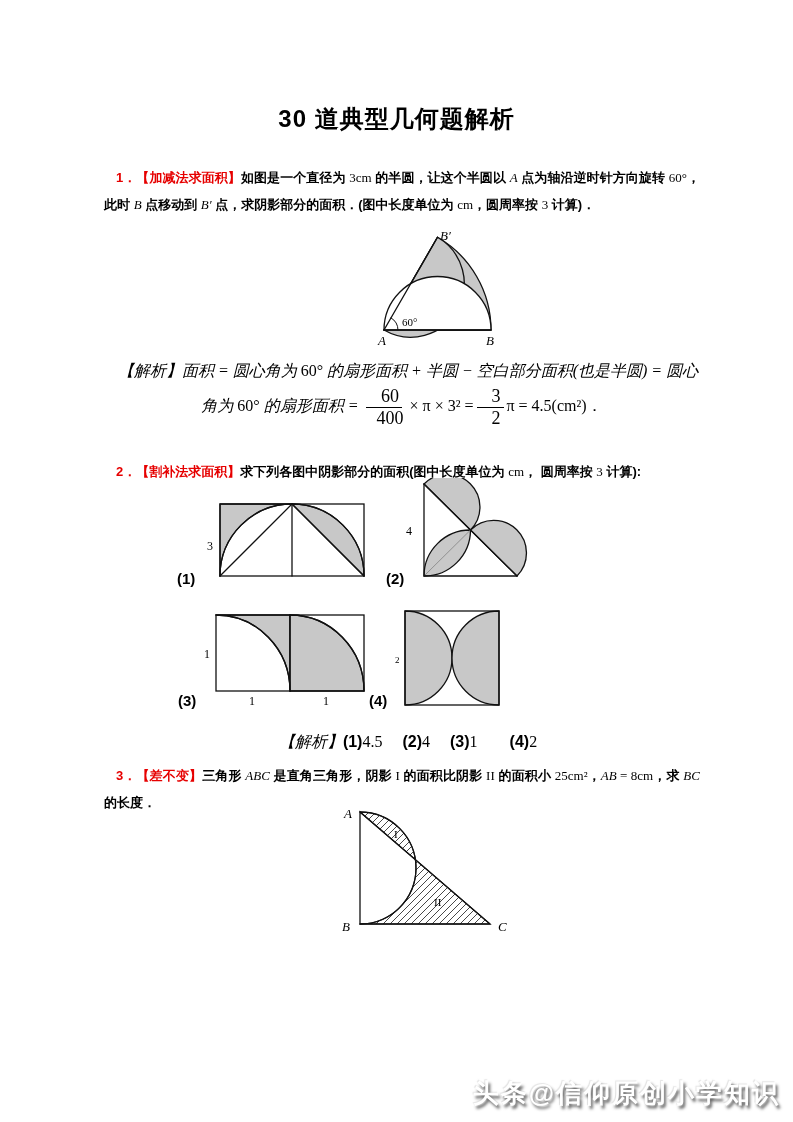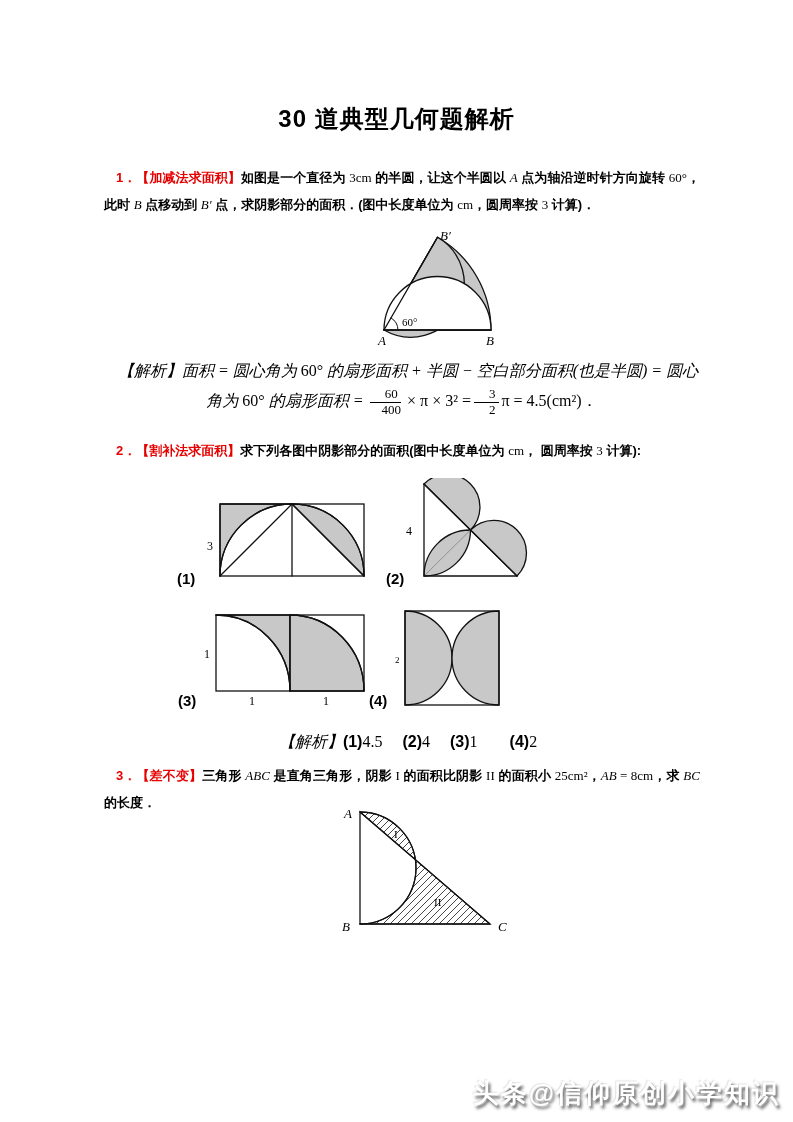--- a/index.html
+++ b/index.html
@@ -11,21 +11,21 @@
         line-height:27px;text-align:justify;text-indent:12px;}
   .jiexi{position:absolute;left:104px;width:596px;font-size:16px;font-weight:400;
          font-style:italic;font-family:"Liberation Serif",serif;line-height:30px;
          text-align:center;text-indent:12px;}
   .seg-r{color:var(--accent-red,#e60000);}
   .seg-m{font-family:"Liberation Serif",serif;font-weight:400;font-style:normal;}
   .seg-v{font-family:"Liberation Serif",serif;font-weight:400;font-style:italic;}
   .seg-b{font-family:"Liberation Sans",sans-serif;font-weight:700;font-style:normal;}
   .frac{display:inline-flex;flex-direction:column;align-items:center;vertical-align:middle;
         font-family:"Liberation Serif",serif;font-style:normal;font-weight:400;
-        line-height:1.15;font-size:13px;margin:0 3px;}
+        line-height:1.15;font-size:18px;margin:0 3px;}
   .frac .num{border-bottom:1.2px solid #000;padding:0 3px;}
   .frac .den{padding:0 3px;}
   .fig{position:absolute;}
   .fig path.shade{fill:var(--shade-gray,#c8c8c8);stroke:var(--ink,#111);stroke-width:1.3;stroke-linejoin:round;}
   .fig path.whitefill{fill:#ffffff;stroke:var(--ink,#111);stroke-width:1.3;}
   .fig path.line{fill:none;stroke:var(--ink,#111);stroke-width:1.3;stroke-linecap:round;}
   .fig path.thin{fill:none;stroke:#8a8a8a;stroke-width:0.9;}
   .fig path.hatch{fill:url(#hatchpat);stroke:var(--ink,#111);stroke-width:1.1;stroke-linejoin:round;}
   .fig rect.box{fill:none;stroke:var(--ink,#111);stroke-width:1.3;}
   .fig text{font-family:"Liberation Serif",serif;font-size:12px;fill:#000;font-style:normal;}
@@ -60,21 +60,21 @@
   </svg>
 
   <div class="jiexi" style="top:356px;"><span class="seg-n">【解析】面积 = 圆心角为 </span><span class="seg-m">60°</span><span class="seg-n"> 的扇形面积 + 半圆 − 空白部分面积(也是半圆) = 圆心角为 </span><span class="seg-m">60°</span><span class="seg-n"> 的扇形面积 =</span><span class="frac">
         <span class="num">60</span>
         <span class="den">400</span>
       </span><span class="seg-m">× π × 3² =</span><span class="frac">
         <span class="num">3</span>
         <span class="den">2</span>
       </span><span class="seg-m">π = 4.5(cm²)．</span></div>
 
-  <div class="para" style="top:437px;"><span class="seg-r">2．【割补法求面积】</span><span class="seg-n">求下列各图中阴影部分的面积(图中长度单位为 </span><span class="seg-m">cm</span><span class="seg-n">， 圆周率按 </span><span class="seg-m">3</span><span class="seg-n"> 计算):</span></div>
+  <div class="para" style="top:458px;"><span class="seg-r">2．【割补法求面积】</span><span class="seg-n">求下列各图中阴影部分的面积(图中长度单位为 </span><span class="seg-m">cm</span><span class="seg-n">， 圆周率按 </span><span class="seg-m">3</span><span class="seg-n"> 计算):</span></div>
 
   <svg class="fig" style="left:200px;top:500px;" width="170" height="84" viewBox="0 0 170 84">
     <path class="shade" d="M 20,4 L 92,4 A 72 72 0 0 0 20,76 Z"></path>
     <path class="shade" d="M 92,4 A 72 72 0 0 1 164,76 L 92,4 Z"></path>
     <rect class="box" x="20" y="4" width="144" height="72"></rect>
     <path class="line" d="M 20,76 A 72 72 0 0 1 164,76"></path>
     <path class="line" d="M 20,76 L 92,4"></path>
     <path class="line" d="M 92,4 L 92,76"></path>
     <path class="line" d="M 92,4 L 164,76"></path>
     <text x="7" y="50">3</text>

